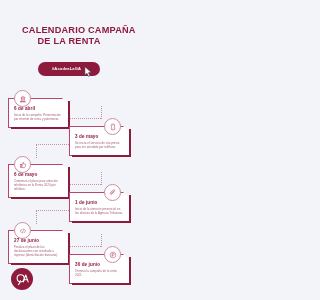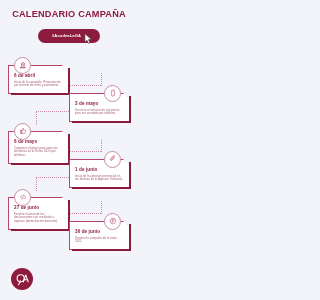--- a/index.html
+++ b/index.html
@@ -20,21 +20,21 @@
     padding: 9px 6px 0 6px;
     text-align: center;
   }
   .title {
     color: #8d1b3d;
     font-weight: bold;
     font-size: 9.2px;
     line-height: 10.5px;
     letter-spacing: 0.2px;
     text-transform: uppercase;
-    margin: 0;
+    margin: 16px;
   }
   .title .line {
     display: block;
     white-space: nowrap;
   }
 
   
   .pill-wrap {
     display: flex;
     justify-content: center;
@@ -169,20 +169,21 @@
     justify-content: center;
   }
   .logo svg { display: block; }
 </style>
 </head>
 <body>
 
 <div class="header">
   <h1 class="title">
     <span class="line">CALENDARIO CAMPAÑA</span>
+    <span class="line">DE LA RENTA</span>
   </h1>
 </div>
 
 <div class="pill-wrap">
   <div class="pill">
     <span>#AcudeaLaGA</span>
     <span class="cursor">
       <svg viewBox="0 0 10 12" width="9" height="11">
         <path d="M1 0.6 L1 10.2 L3.3 8.0 L4.9 11.4 L6.6 10.6 L5.0 7.3 L8.2 7.0 Z" fill="#ffffff" stroke="#3a3a3a" stroke-width="0.7" stroke-linejoin="round"></path>
       </svg>

